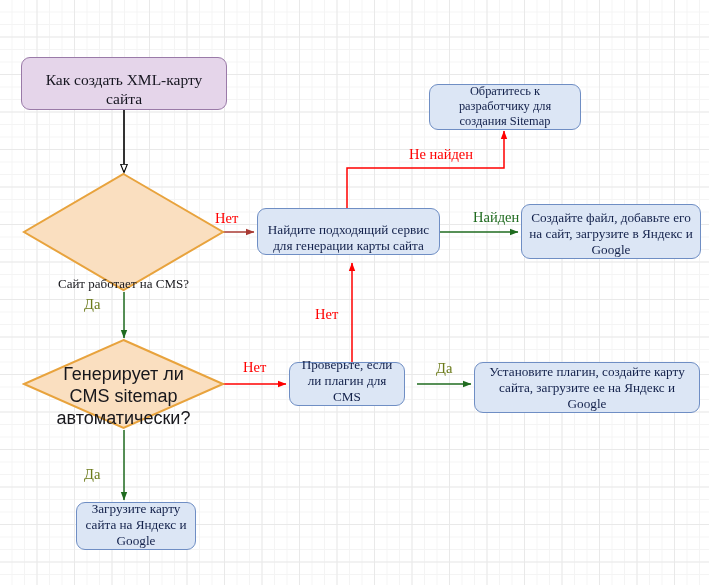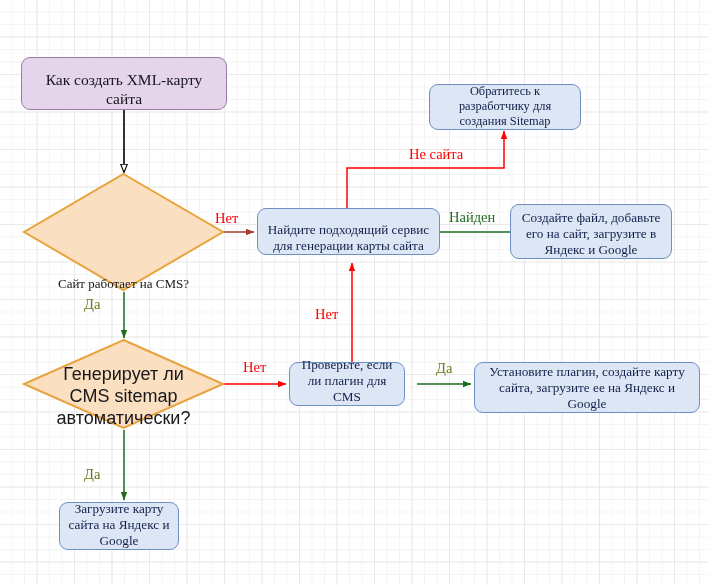--- a/index.html
+++ b/index.html
@@ -59,21 +59,21 @@
   .d-sans .dlabel{font-family:"Liberation Sans", sans-serif;font-size:18px;}
 
   .elabel{
     position:absolute;
     font-family:"Liberation Serif", serif;
     font-size:14.5px;
     white-space:nowrap;
     line-height:1;
   }
   .lab-red{color:#ff0000;}
-  .lab-green{color:#1f6b1f;}
+  .lab-green{color:#1f6b1f;padding-left:24px;}
   .lab-olive{color:#6b7a19;}
 </style>
 </head>
 <body>
 
 <div id="canvas">
 
   <svg id="edges" viewBox="0 0 709 585">
     <defs>
       <marker id="ah-black-open" markerWidth="10" markerHeight="10" refX="8.5" refY="4" orient="auto" markerUnits="userSpaceOnUse">
@@ -123,50 +123,50 @@
   </div>
 
   <div class="node n-proc small" style="left:429px;top:84px;width:152px;height:46px;">
     <span>Обратитесь к разработчику для создания Sitemap</span>
   </div>
 
   <div class="node n-proc" style="left:257px;top:208px;width:183px;height:47px;">
     <span>Найдите подходящий сервис для генерации карты сайта</span>
   </div>
 
-  <div class="node n-proc" style="left:510px;top:204px;width:162px;height:55px;">
+  <div class="node n-proc" style="left:521px;top:204px;width:180px;height:55px;">
     <span>Создайте файл, добавьте его на сайт, загрузите в Яндекс и Google</span>
   </div>
 
   <div class="diamond d-sans" style="left:22px;top:338px;width:203px;height:92px;">
     <svg width="203" height="92">
       <polygon points="101.5,2 201,46 101.5,90 2,46" fill="#fadfc0" stroke="#e8a33d" stroke-width="2"></polygon>
     </svg>
     <div class="dlabel">
       <span>Генерирует ли CMS sitemap автоматически?</span>
     </div>
   </div>
 
   <div class="node n-proc" style="left:289px;top:362px;width:116px;height:44px;">
     <span>Проверьте, если ли плагин для CMS</span>
   </div>
 
   <div class="node n-proc" style="left:474px;top:362px;width:226px;height:51px;">
     <span>Установите плагин, создайте карту сайта, загрузите ее на Яндекс и Google</span>
   </div>
 
-  <div class="node n-proc" style="left:59px;top:502px;width:120px;height:48px;">
+  <div class="node n-proc" style="left:76px;top:502px;width:120px;height:48px;">
     <span>Загрузите карту сайта на Яндекс и Google</span>
   </div>
 
   <div class="elabel lab-red" style="left:215px;top:211px;">Нет</div>
 
   <div class="elabel lab-olive" style="left:84px;top:297px;">Да</div>
 
-  <div class="elabel lab-red" style="left:409px;top:147px;">Не сайта</div>
+  <div class="elabel lab-red" style="left:409px;top:147px;">Не найден</div>
 
   <div class="elabel lab-green" style="left:449px;top:210px;">Найден</div>
 
   <div class="elabel lab-red" style="left:243px;top:360px;">Нет</div>
 
   <div class="elabel lab-olive" style="left:84px;top:467px;">Да</div>
 
   <div class="elabel lab-red" style="left:315px;top:307px;">Нет</div>
 
   <div class="elabel lab-olive" style="left:436px;top:361px;">Да</div>

